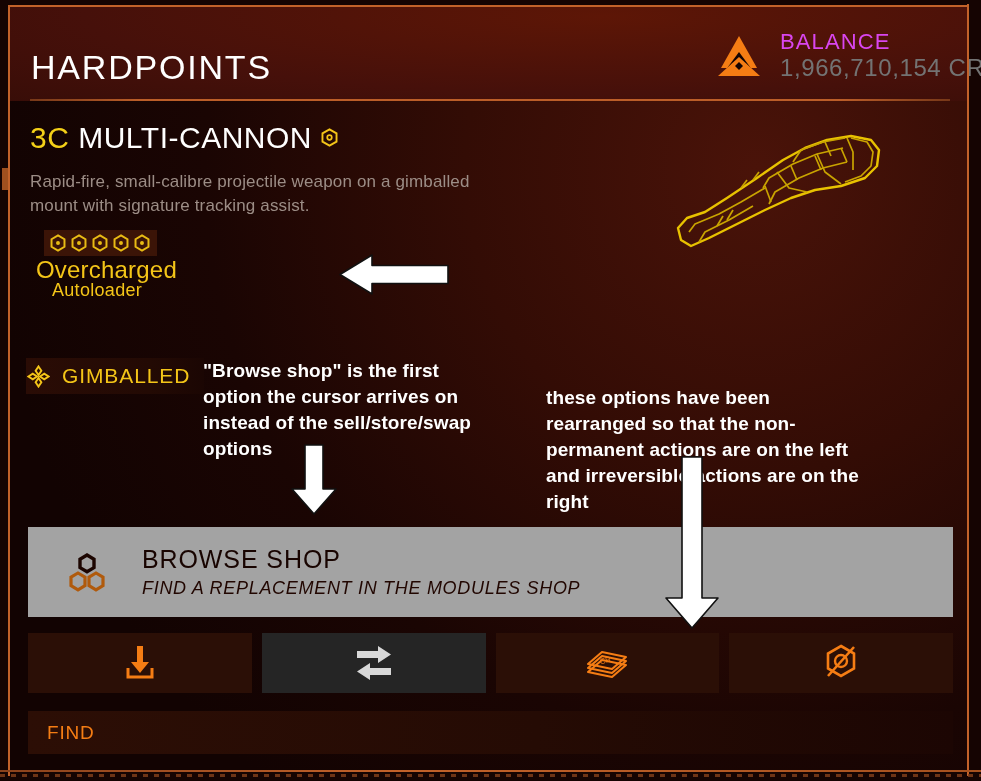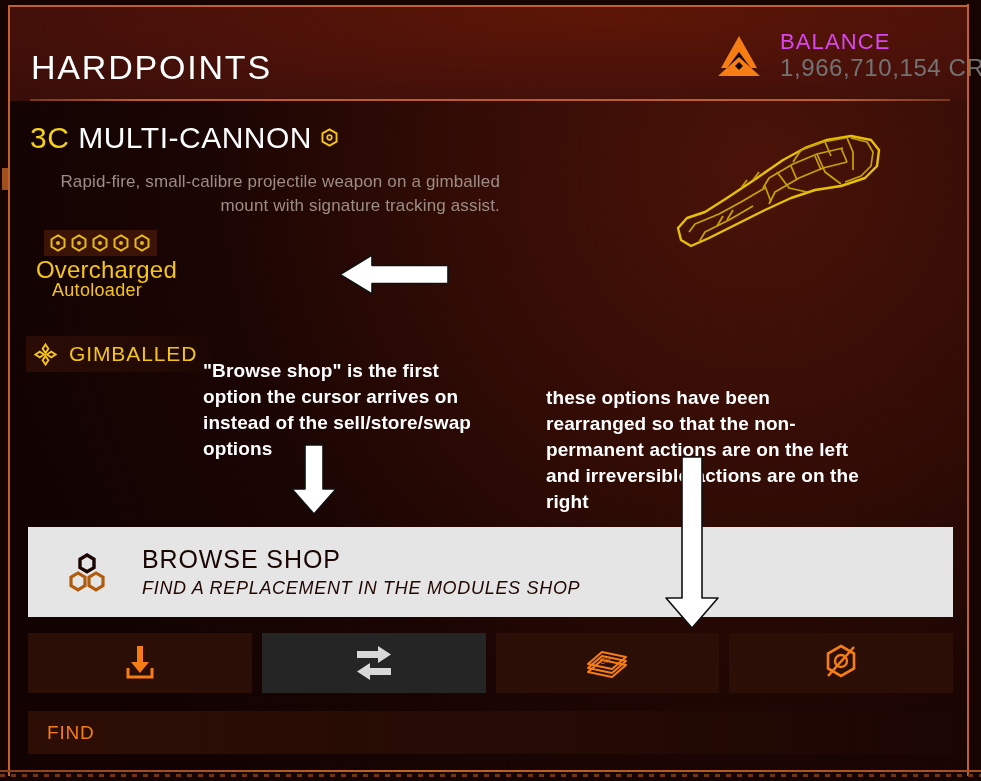--- a/index.html
+++ b/index.html
@@ -85,21 +85,21 @@
     position: absolute; left: 30px; top: 120px;
     font-size: 30px; letter-spacing: .5px; color: #ffffff; white-space: nowrap;
   }
   .module-class { color: #f4d018; }
   .module-title-icon {
     display: inline-block; vertical-align: 1px; margin-left: 8px;
     width: 19px; height: 19px;
   }
   .module-desc {
     position: absolute; left: 30px; top: 170px; width: 470px;
-    font-size: 17px; line-height: 24px; color: #9c8d86; letter-spacing: .15px; text-align: right;
+    font-size: 17px; line-height: 24px; color: #9c8d86; letter-spacing: .15px;
   }
 
   
   .eng-row {
     position: absolute; left: 24px; top: 230px;
     display: flex; align-items: center; flex-direction: column;
   }
   .pip-strip {
     display: flex; align-items: center; gap: 3px;
     background: #3b1407; padding: 4px 6px 4px 5px;
@@ -108,40 +108,40 @@
   .eng-name {
     margin-left: 12px; font-size: 24px; color: #f4c518; letter-spacing: .2px;
   }
   .eng-experimental {
     position: absolute; left: 52px; top: 280px;
     font-size: 18px; color: #f4c518; letter-spacing: .3px;
   }
 
   
   .mount-row {
-    position: absolute; left: 26px; top: 336px;
+    position: absolute; left: 26px; top: 358px;
     display: flex; align-items: center;
     background: linear-gradient(90deg, #2a0c05 0%, #230a04 70%, #1b0603 100%);
-    padding: 6px 14px 6px 8px;
+    padding: 6px 14px 6px 1px;
     text-align: right;
   }
   .mount-icon { width: 23px; height: 23px; display: block; }
   .mount-label {
     margin-left: 12px; font-size: 21px; color: #f4c518; letter-spacing: .9px;
   }
 
   
   .weapon-art {
     position: absolute; left: 665px; top: 128px; width: 235px; height: 120px;
   }
 
   
   .primary-action {
     position: absolute; left: 28px; top: 527px; width: 925px; height: 90px;
-    background: #e5e5e5;
+    background: #a3a3a3;
   }
   .primary-icon {
     position: absolute; left: 39px; top: 26px; width: 40px; height: 40px;
   }
   .primary-title {
     position: absolute; left: 114px; top: 18px;
     font-size: 25px; color: #180400; letter-spacing: .9px;
   }
   .primary-sub {
     position: absolute; left: 114px; top: 51px;

